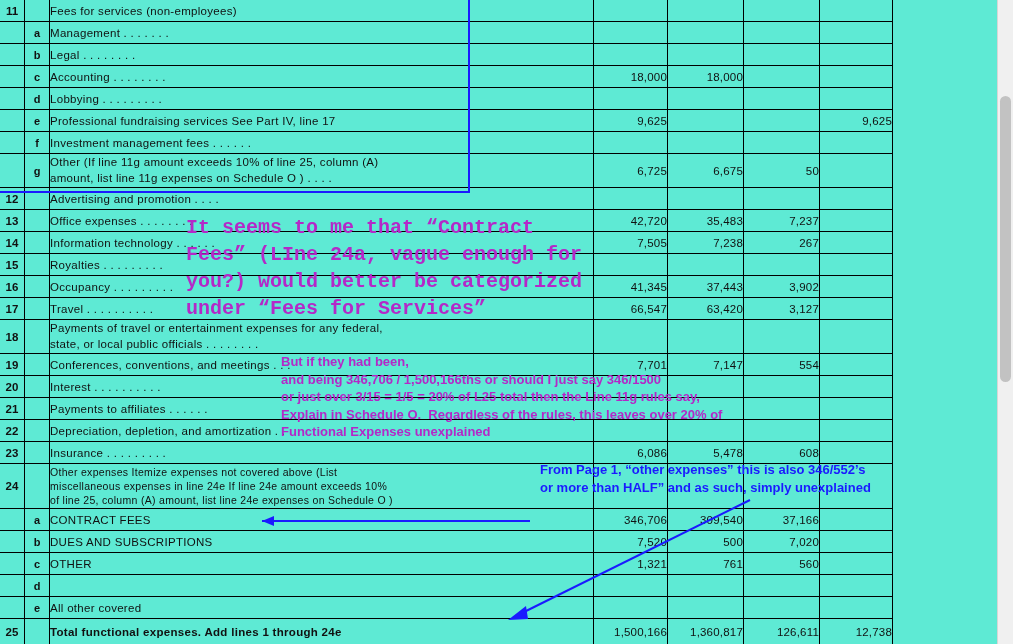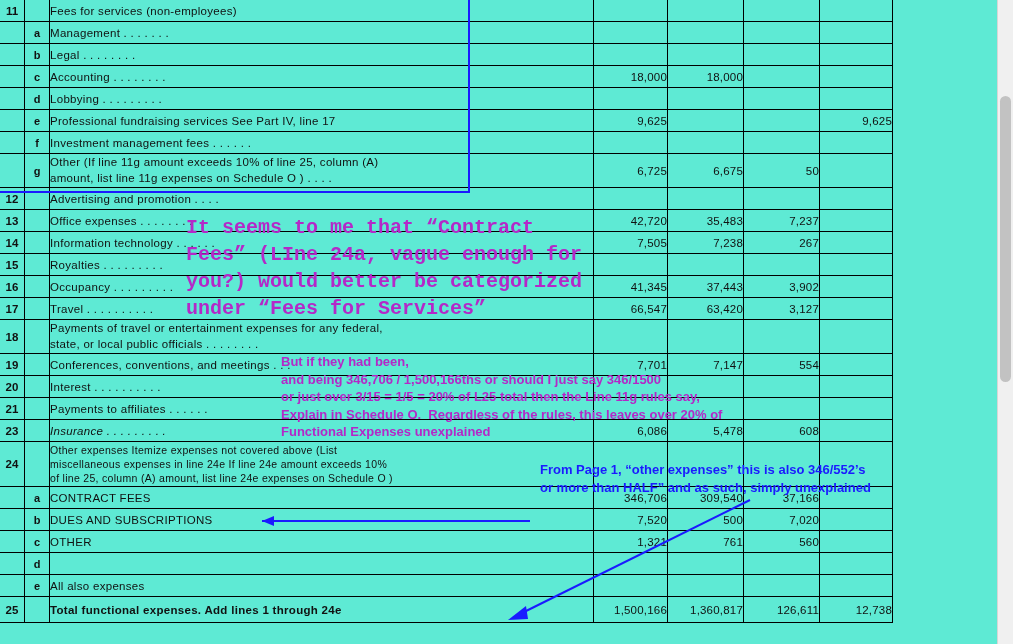--- a/index.html
+++ b/index.html
@@ -320,23 +320,32 @@
         <tr>
           <td class="c-num">21</td>
           <td class="c-let"></td>
           <td class="c-desc" style="white-space: pre-line; margin-top: 48px;">Payments to affiliates   .   .   .   .   .   .</td>
           <td class="c-a"></td>
           <td class="c-b"></td>
           <td class="c-c"></td>
           <td class="c-d"></td>
         </tr>
         <tr>
+          <td class="c-num">22</td>
+          <td class="c-let"></td>
+          <td class="c-desc" style="white-space: pre-line;">Depreciation, depletion, and amortization   .   .</td>
+          <td class="c-a"></td>
+          <td class="c-b"></td>
+          <td class="c-c"></td>
+          <td class="c-d"></td>
+        </tr>
+        <tr>
           <td class="c-num">23</td>
           <td class="c-let"></td>
-          <td class="c-desc" style="white-space: pre-line; font-style: italic;">Insurance   .   .   .   .   .   .   .   .   .</td>
+          <td class="c-desc" style="white-space: pre-line;">Insurance   .   .   .   .   .   .   .   .   .</td>
           <td class="c-a">6,086</td>
           <td class="c-b">5,478</td>
           <td class="c-c">608</td>
           <td class="c-d"></td>
         </tr>
         <tr class="xxtall">
           <td class="c-num">24</td>
           <td class="c-let"></td>
           <td class="c-desc desc-3line" style="white-space: pre-line;">Other expenses  Itemize expenses not covered above (List
 miscellaneous expenses in line 24e  If line 24e amount exceeds 10%
@@ -378,21 +387,21 @@
           <td class="c-let">d</td>
           <td class="c-desc" style="white-space: pre-line;"></td>
           <td class="c-a"></td>
           <td class="c-b"></td>
           <td class="c-c"></td>
           <td class="c-d"></td>
         </tr>
         <tr>
           <td class="c-num"></td>
           <td class="c-let">e</td>
-          <td class="c-desc" style="white-space: pre-line;">All also expenses</td>
+          <td class="c-desc" style="white-space: pre-line;">All other covered</td>
           <td class="c-a"></td>
           <td class="c-b"></td>
           <td class="c-c"></td>
           <td class="c-d"></td>
         </tr>
         <tr class="tall">
           <td class="c-num">25</td>
           <td class="c-let"></td>
           <td class="c-desc bold" style="white-space: pre-line;">Total functional expenses.  Add lines 1 through 24e</td>
           <td class="c-a">1,500,166</td>

